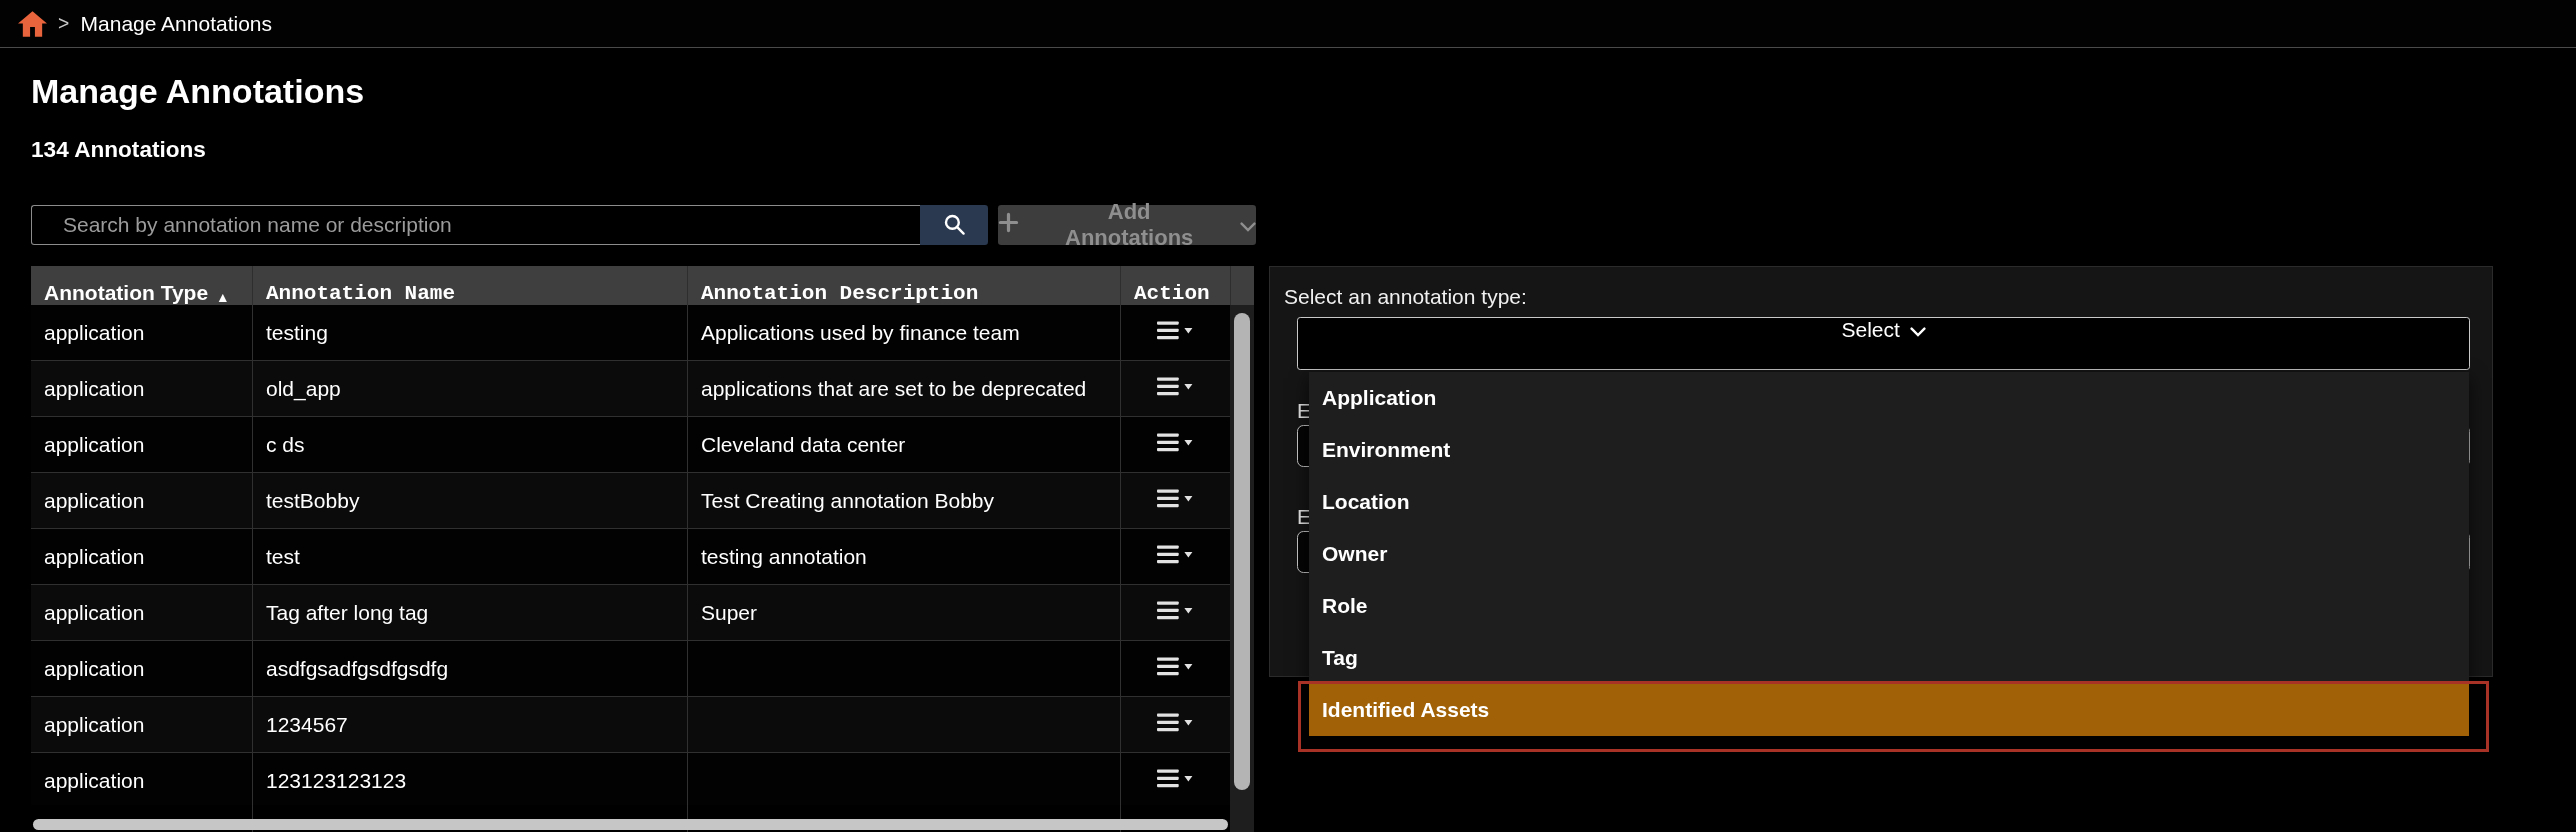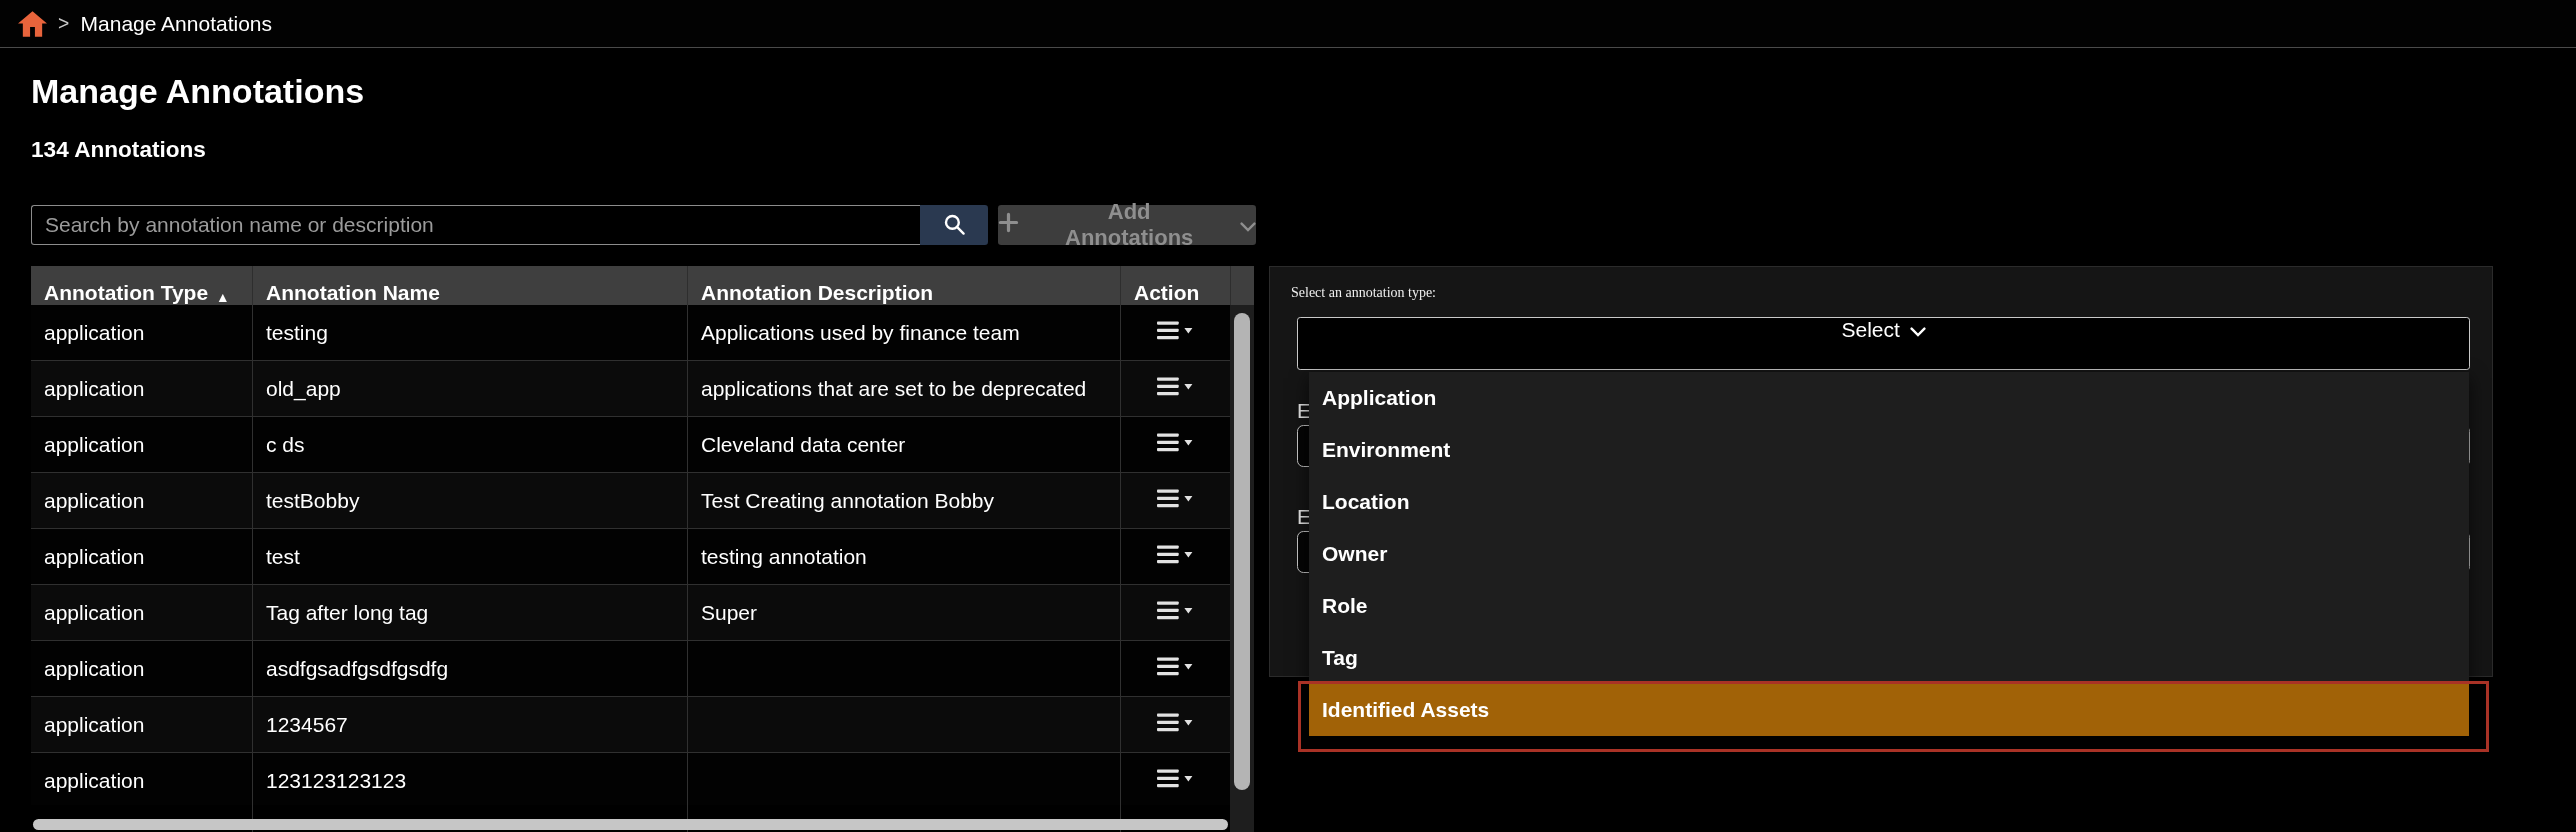--- a/index.html
+++ b/index.html
@@ -25,21 +25,21 @@
 
   
   .page-title { position:absolute; left:31px; top:72px; font-size:34px; font-weight:700; }
   .count      { position:absolute; left:31px; top:137px; font-size:22.6px; font-weight:700; }
 
   
   .toolbar { position:absolute; left:31px; top:205px; height:40px; display:flex; align-items:stretch; }
   .search {
     width:889px; height:40px; background:#000;
     border:1.6px solid #8c8c8c; border-right:none; border-radius:3.2px 0 0 3.2px;
-    color:#a16207; font-size:21px; padding:0 13px; outline:none;
+    color:#a16207; font-size:21px; padding:0 31px; outline:none;
     font-family:"Liberation Sans", sans-serif;
   }
   .search::placeholder { color:#9b9b9b; }
   .search-btn {
     width:68px; height:40px; background:var(--search-button-blue,#2a3950);
     border:none; border-radius:0 3.2px 3.2px 0;
     display:flex; align-items:center; justify-content:center; cursor:pointer;
   }
   .add-btn {
     margin-left:9.7px; width:258px; height:40px;
@@ -49,21 +49,21 @@
     font-family:"Liberation Sans", sans-serif;
   }
 
   
   .table-wrap { position:absolute; left:31px; top:266px; width:1223px; height:566px; }
   .thead {
     display:grid; grid-template-columns:221px 435px 433px 110px 24px;
     height:39px; background:#3f3f3f; font-size:21px; font-weight:700;
   }
   .th { display:flex; align-items:flex-end; padding-left:13px; cursor:pointer; }
-  .th + .th { border-left:1.6px solid #2e2e2e; }
+  .th + .th { border-left:1.6px solid #2e2e2e;font-family:Liberation Mono, monospace; }
   .th.gutter { padding:0; cursor:default; }
   .sort { margin-left:8px; font-size:13.7px; line-height:1; }
 
   .tbody { position:absolute; left:0; top:39px; width:1199px; }
   .tr {
     display:grid; grid-template-columns:221px 435px 433px 110px;
     height:56px; border-bottom:1.6px solid #303030; background:#020202;
   }
   .tr:nth-child(even) { background:#0b0b0b; }
   .td {
@@ -91,21 +91,21 @@
   .hthumb {
     position:absolute; left:1.6px; bottom:1.6px; width:1195px; height:11.3px;
     background:#c6c6c6; border-radius:5.6px;
   }
 
   
   .panel {
     position:absolute; left:1269px; top:266px; width:1224px; height:411px;
     background:#151515; border:0.8px solid #2b2b2b;
   }
-  .panel-label { position:absolute; left:21px; top:17.7px; font-size:14px; color:#f0f0f0;font-family:Liberation Serif, serif; }
+  .panel-label { position:absolute; left:14px; top:17.7px; font-size:21px; color:#f0f0f0; }
   .select-btn {
     position:absolute; left:27px; top:50px; width:1173px; height:53px;
     background:#000; border:1.6px solid #c9c9c9; border-radius:3.2px;
     color:#fff; font-size:21px; display:flex; justify-content:center; gap:9.7px;
     font-family:"Liberation Sans", sans-serif; cursor:pointer;
   }
   .field-label { position:absolute; left:27px; font-size:21px; color:#e8e8e8; }
   .field-label.l1 { top:132px; }
   .field-label.l2 { top:238px; }
   .field-input {

